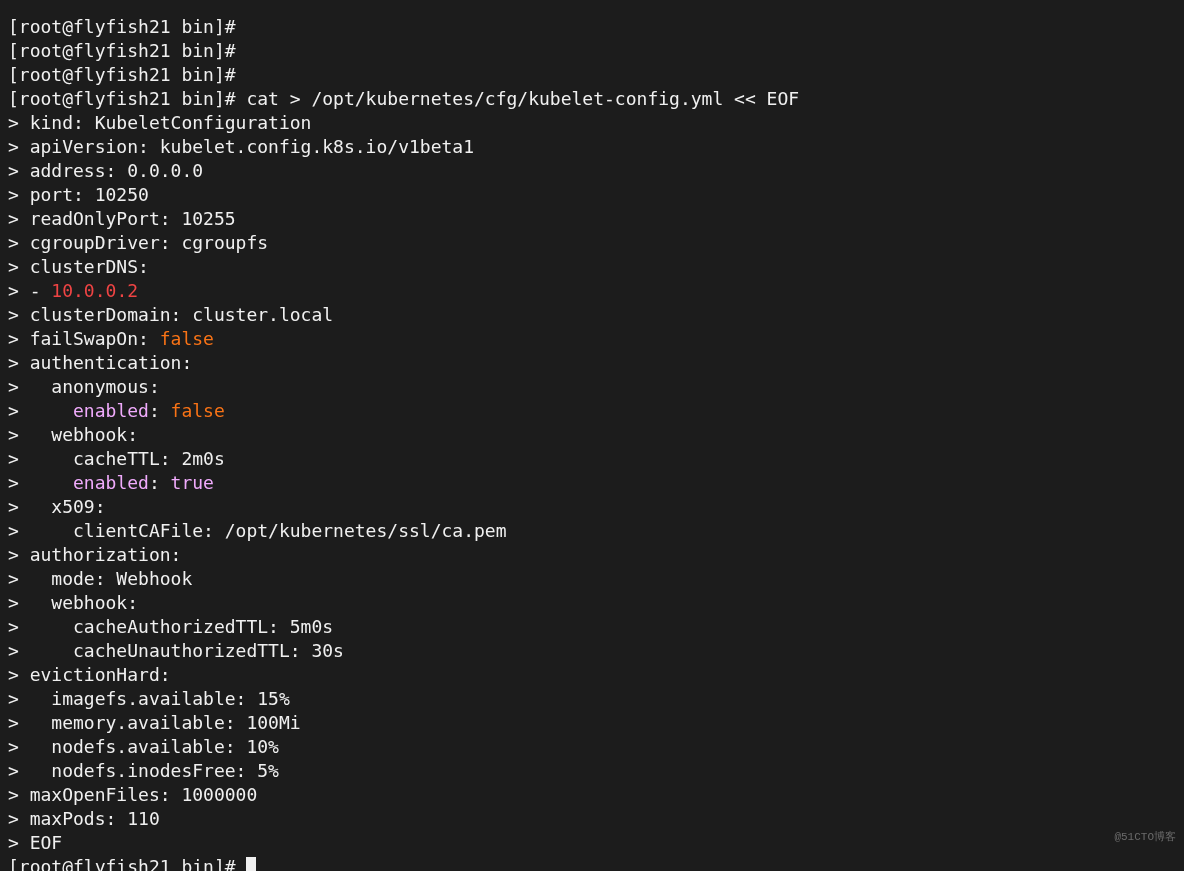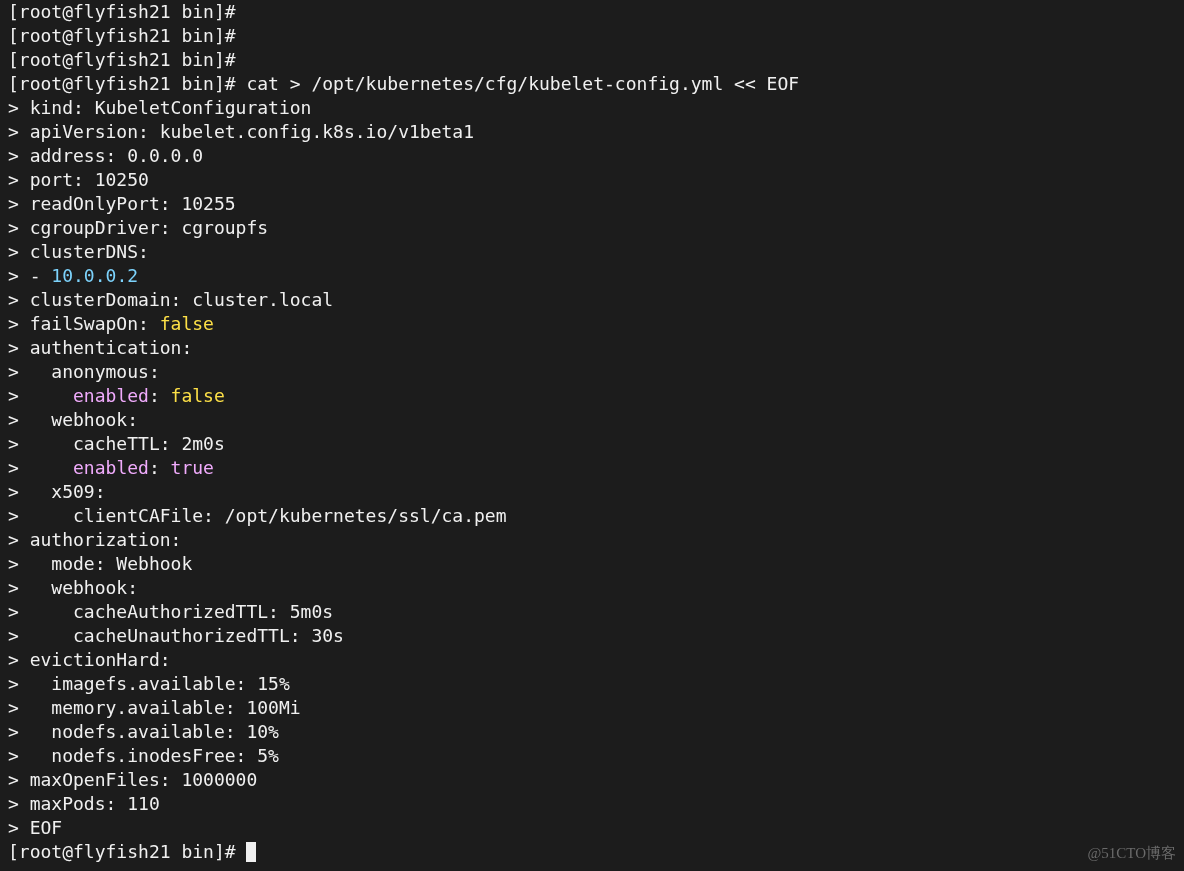--- a/index.html
+++ b/index.html
@@ -1,21 +1,21 @@
 <!DOCTYPE html>
 <html><head>
 <meta charset="utf-8">
 <style>
   html,body{margin:0;padding:0;background:#1c1c1c;color:#f0f0f0;font-family:"Menlo","Consolas","DejaVu Sans Mono",monospace;font-size:18px;line-height:24px}
-  .terminal{width:1184px;height:871px;padding:0 8px;box-sizing:border-box;white-space:pre;overflow:hidden}
+  .terminal{width:1184px;height:871px;padding:15px 8px;box-sizing:border-box;white-space:pre;overflow:hidden}
   .line{display:block}
   .cursor{display:inline-block;width:10px;height:20px;background:#f0f0f0;vertical-align:text-bottom}
-  .watermark{position:fixed;right:8px;bottom:6px;font-size:15px;color:#6a6a6a;font-family:Liberation Serif, serif}
+  .watermark{position:fixed;right:8px;bottom:22px;font-size:11px;color:#6a6a6a;font-family:Liberation Mono, monospace}
   .c-white{color:#f0f0f0}
-  .c-red{color:#fde047}
+  .c-red{color:#f97316}
   .c-green{color:#f0abfc}
-  .c-magenta{color:#7dd3fc}
+  .c-magenta{color:#ef4444}
 </style>
 </head>
 <body>
 
 <div class="terminal" id="terminal"><span class="line"><span class="c-white">[root@flyfish21 bin]#</span></span><span class="line"><span class="c-white">[root@flyfish21 bin]#</span></span><span class="line"><span class="c-white">[root@flyfish21 bin]#</span></span><span class="line"><span class="c-white">[root@flyfish21 bin]# cat &gt; /opt/kubernetes/cfg/kubelet-config.yml &lt;&lt; EOF</span></span><span class="line"><span class="c-white">&gt; kind: KubeletConfiguration</span></span><span class="line"><span class="c-white">&gt; apiVersion: kubelet.config.k8s.io/v1beta1</span></span><span class="line"><span class="c-white">&gt; address: 0.0.0.0</span></span><span class="line"><span class="c-white">&gt; port: 10250</span></span><span class="line"><span class="c-white">&gt; readOnlyPort: 10255</span></span><span class="line"><span class="c-white">&gt; cgroupDriver: cgroupfs</span></span><span class="line"><span class="c-white">&gt; clusterDNS:</span></span><span class="line"><span class="c-white">&gt; - </span><span class="c-magenta">10.0.0.2</span></span><span class="line"><span class="c-white">&gt; clusterDomain: cluster.local</span></span><span class="line"><span class="c-white">&gt; failSwapOn: </span><span class="c-red">false</span></span><span class="line"><span class="c-white">&gt; authentication:</span></span><span class="line"><span class="c-white">&gt;   anonymous:</span></span><span class="line"><span class="c-white">&gt;     </span><span class="c-green">enabled</span><span class="c-white">: </span><span class="c-red">false</span></span><span class="line"><span class="c-white">&gt;   webhook:</span></span><span class="line"><span class="c-white">&gt;     cacheTTL: 2m0s</span></span><span class="line"><span class="c-white">&gt;     </span><span class="c-green">enabled</span><span class="c-white">: </span><span class="c-green">true</span></span><span class="line"><span class="c-white">&gt;   x509:</span></span><span class="line"><span class="c-white">&gt;     clientCAFile: /opt/kubernetes/ssl/ca.pem</span></span><span class="line"><span class="c-white">&gt; authorization:</span></span><span class="line"><span class="c-white">&gt;   mode: Webhook</span></span><span class="line"><span class="c-white">&gt;   webhook:</span></span><span class="line"><span class="c-white">&gt;     cacheAuthorizedTTL: 5m0s</span></span><span class="line"><span class="c-white">&gt;     cacheUnauthorizedTTL: 30s</span></span><span class="line"><span class="c-white">&gt; evictionHard:</span></span><span class="line"><span class="c-white">&gt;   imagefs.available: 15%</span></span><span class="line"><span class="c-white">&gt;   memory.available: 100Mi</span></span><span class="line"><span class="c-white">&gt;   nodefs.available: 10%</span></span><span class="line"><span class="c-white">&gt;   nodefs.inodesFree: 5%</span></span><span class="line"><span class="c-white">&gt; maxOpenFiles: 1000000</span></span><span class="line"><span class="c-white">&gt; maxPods: 110</span></span><span class="line"><span class="c-white">&gt; EOF</span></span><span class="line"><span class="c-white">[root@flyfish21 bin]# </span><span class="cursor"></span></span></div>
 <div class="watermark">@51CTO博客</div>
 
 </body></html>

